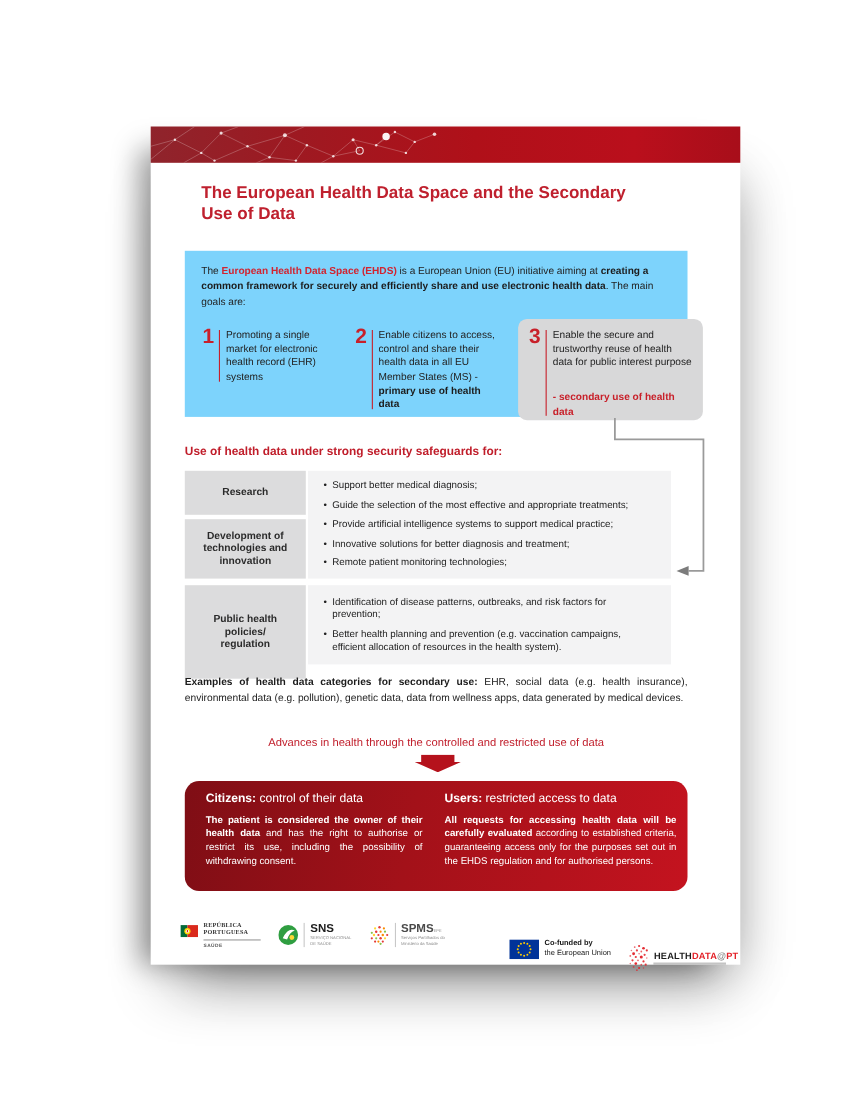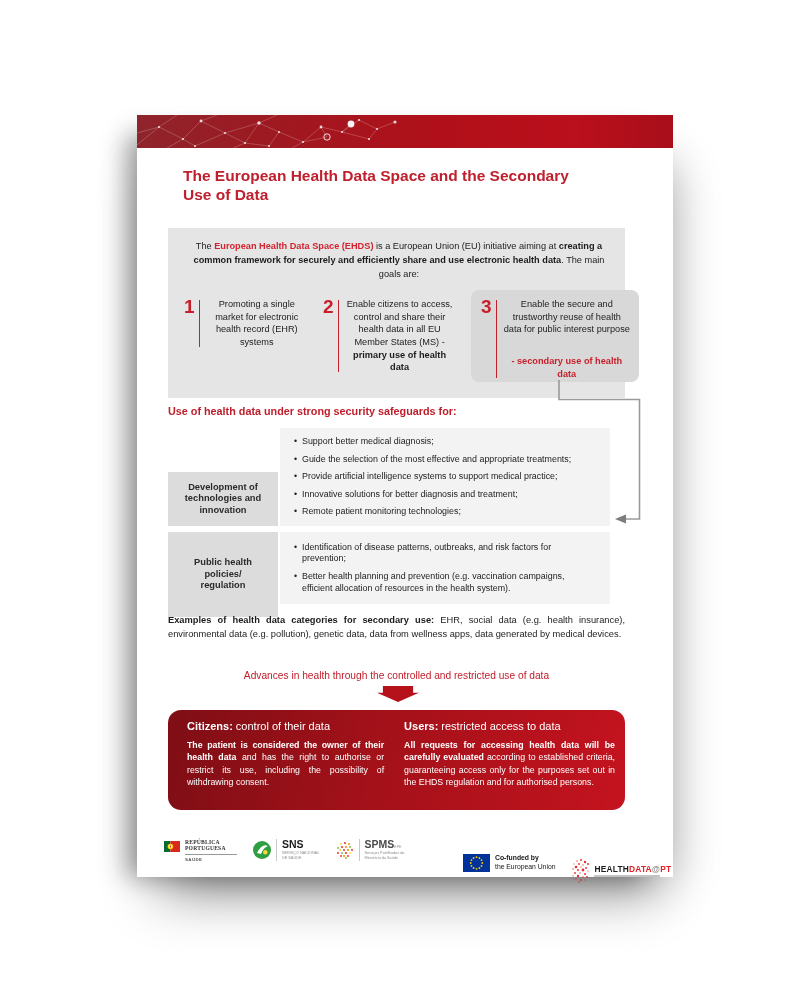--- a/index.html
+++ b/index.html
@@ -17,21 +17,21 @@
             background:linear-gradient(90deg,#8f242c 0%,#9c1a22 22%,#b01019 55%,#ba0f1c 82%,#a80e1a 100%);
             overflow:hidden; }
   .banner svg { position:absolute; left:0; top:0; }
 
   
   .title { position:absolute; left:46px; top:51px; width:440px;
            font-size:15.5px; font-weight:bold; color:#bf202e; line-height:19px; }
   .title span { display:block; }
 
   
-  .intro { position:absolute; left:31px; top:113px; width:457px; height:170px; background:#e5e5e5;text-align:center; }
+  .intro { position:absolute; left:31px; top:113px; width:457px; height:151px; background:#7dd3fc; }
   .intro-p { position:absolute; left:15px; top:12px; width:432px;
              font-size:9.2px; line-height:1.5; color:#222; }
   .red-b { color:#d22430; font-weight:bold; }
   .blk-b { font-weight:bold; color:#1c1c1c; }
   .goals { position:absolute; left:16px; top:62px; width:433px; height:92px; }
   .goal { position:absolute; display:flex; align-items:flex-start; }
   .goal-num { font-size:19px; font-weight:bold; color:#c8202a; line-height:17px; }
   .goal-bar { width:2.5px; background:#c8202a; align-self:stretch; margin:2px 6px 2px 4px; }
   .goal-text { font-size:9.2px; line-height:1.38; color:#222; }
   .g1 { left:0; top:8px; width:124px; }
@@ -164,20 +164,23 @@
   </div>
 
   <svg class="connector" viewBox="0 0 536 762">
     <path d="M422,265 L422,284.5 L502.5,284.5 L502.5,404 L489,404" stroke="#9a9a9a" stroke-width="1.6" fill="none"></path>
     <polygon points="478,404 489,399.5 489,408.5" fill="#7c7c7c"></polygon>
   </svg>
 
   <div class="sg-heading">Use of health data under strong security safeguards for:</div>
 
   <div class="sg-table">
+    <div class="cell-label cl-1">
+        <span>Research</span>
+      </div>
     <div class="cell-label cl-2">
         <span>Development of technologies and innovation</span>
       </div>
     <div class="cell-label cl-3">
         <span>Public health policies/ regulation</span>
       </div>
 
     <div class="panel p-1">
       <div class="bullet">Support better medical diagnosis;</div>
       <div class="bullet">Guide the selection of the most effective and appropriate treatments;</div>

